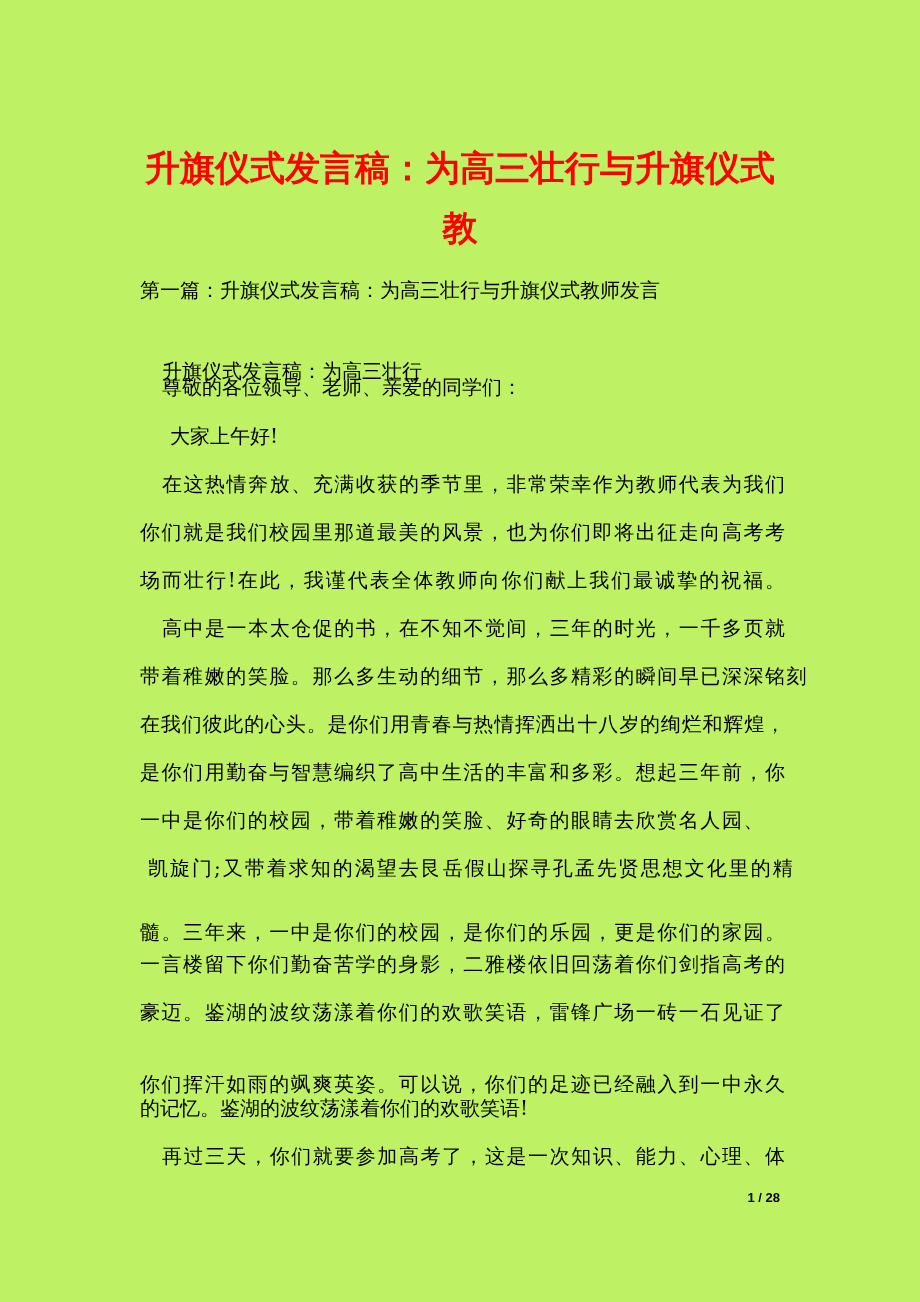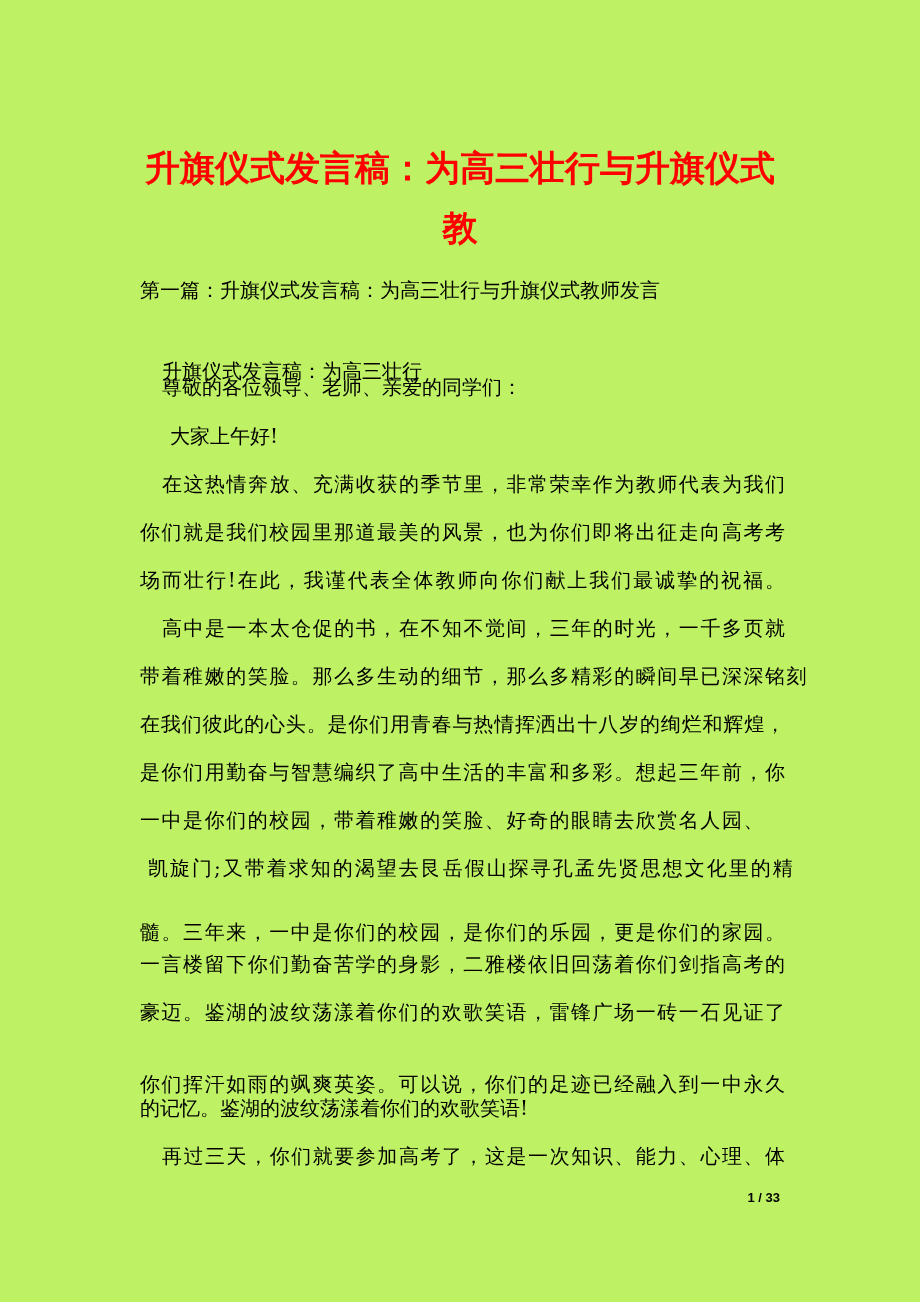--- a/index.html
+++ b/index.html
@@ -87,15 +87,15 @@
       <div class="line" style="top: 808px; left: 0px; letter-spacing: 1.55172px;">一中是你们的校园，带着稚嫩的笑脸、好奇的眼睛去欣赏名人园、</div>
       <div class="line" style="top: 856px; left: 8px; letter-spacing: 2px;">凯旋门;又带着求知的渴望去艮岳假山探寻孔孟先贤思想文化里的精</div>
       <div class="line" style="top: 904px; left: 0px; letter-spacing: 1.55172px; margin-top: 16px;">髓。三年来，一中是你们的校园，是你们的乐园，更是你们的家园。</div>
       <div class="line" style="top: 952px; left: 0px; letter-spacing: 1.55172px;">一言楼留下你们勤奋苦学的身影，二雅楼依旧回荡着你们剑指高考的</div>
       <div class="line" style="top: 1000px; left: 0px; letter-spacing: 1.55172px;">豪迈。鉴湖的波纹荡漾着你们的欢歌笑语，雷锋广场一砖一石见证了</div>
       <div class="line" style="top: 1072px; left: 0px; letter-spacing: 1.55172px;">你们挥汗如雨的飒爽英姿。可以说，你们的足迹已经融入到一中永久</div>
       <div class="line" style="top: 1096px; left: 0px;">的记忆。鉴湖的波纹荡漾着你们的欢歌笑语!</div>
       <div class="line" style="top: 1144px; left: 22px; letter-spacing: 1.53571px;">再过三天，你们就要参加高考了，这是一次知识、能力、心理、体</div>
     </div>
 
-  <div class="page-number">1 / 33</div>
+  <div class="page-number">1 / 28</div>
 
 </div>
 
 </body></html>

